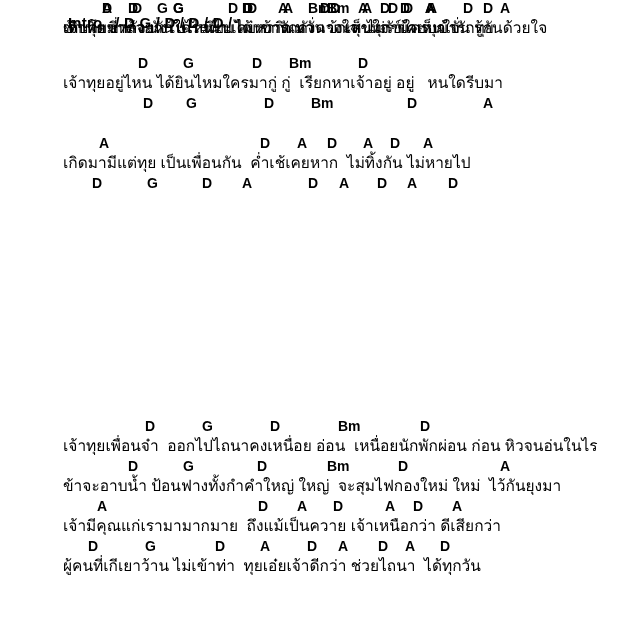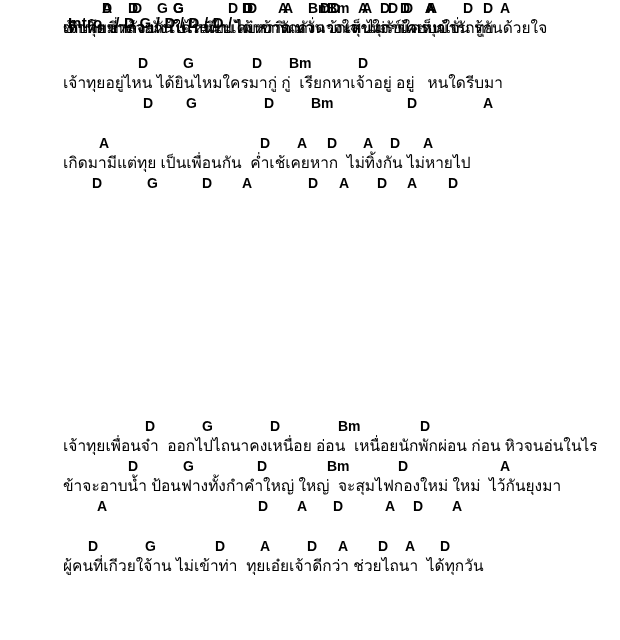--- a/index.html
+++ b/index.html
@@ -125,34 +125,35 @@
     <div class="song-line" style="top: 498px;">
       <div class="chord-row">
         <span class="chord" style="left: 97px;">A</span>
         <span class="chord" style="left: 258px;">D</span>
         <span class="chord" style="left: 297px;">A</span>
         <span class="chord" style="left: 333px;">D</span>
         <span class="chord" style="left: 385px;">A</span>
         <span class="chord" style="left: 413px;">D</span>
         <span class="chord" style="left: 452px;">A</span>
       </div>
+      <div class="lyric">เจ้ามีคุณแก่เรามามากมาย  ถึงแม้เป็นควาย เจ้าเหนือกว่า ดีเสียกว่า</div>
     </div>
     <div class="song-line" style="top: 538px;">
       <div class="chord-row">
         <span class="chord" style="left: 88px;">D</span>
         <span class="chord" style="left: 145px;">G</span>
         <span class="chord" style="left: 215px;">D</span>
         <span class="chord" style="left: 260px;">A</span>
         <span class="chord" style="left: 307px;">D</span>
         <span class="chord" style="left: 338px;">A</span>
         <span class="chord" style="left: 378px;">D</span>
         <span class="chord" style="left: 405px;">A</span>
         <span class="chord" style="left: 440px;">D</span>
       </div>
-      <div class="lyric">ผู้คนที่เกีวยใจ้าน ไม่เข้าท่า  ทุยเอ๋ยเจ้าดีกว่า ช่วยไถนา  ได้ทุกวัน</div>
+      <div class="lyric">ผู้คนที่เกีเยาว้าน ไม่เข้าท่า  ทุยเอ๋ยเจ้าดีกว่า ช่วยไถนา  ได้ทุกวัน</div>
     </div>
     <div class="song-line">
       <div class="chord-row">
         <span class="chord" style="left: 128px;">D</span>
         <span class="chord" style="left: 173px;">G</span>
         <span class="chord" style="left: 242px;">D</span>
         <span class="chord" style="left: 308px;">Bm</span>
         <span class="chord" style="left: 380px;">D</span>
         <span class="chord" style="left: 425px;">A</span>
         <span class="chord" style="left: 483px;">D</span>

